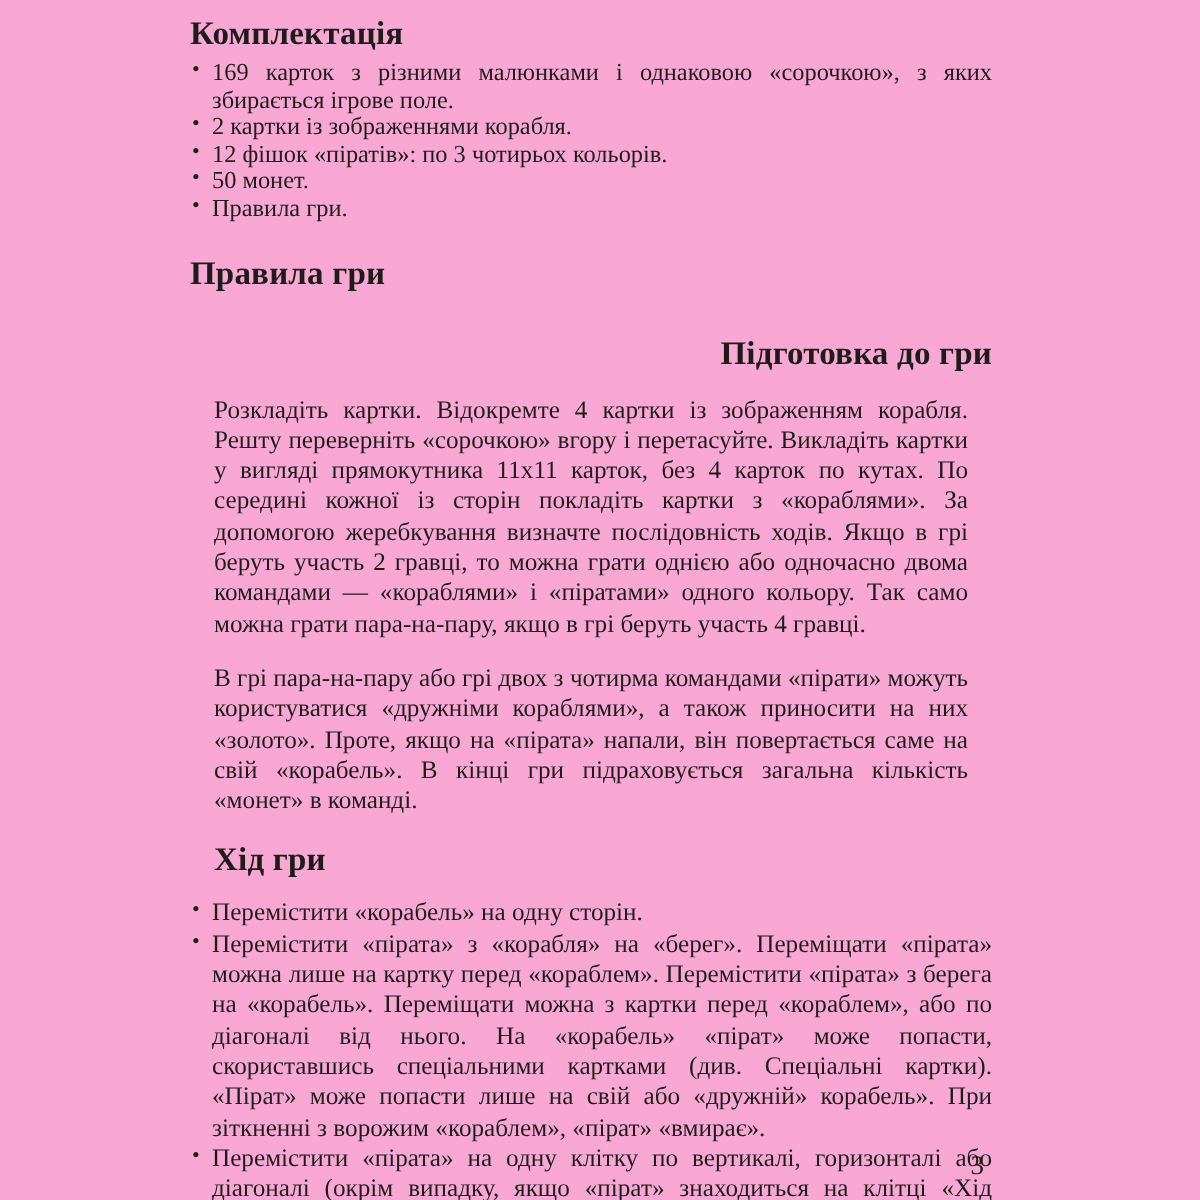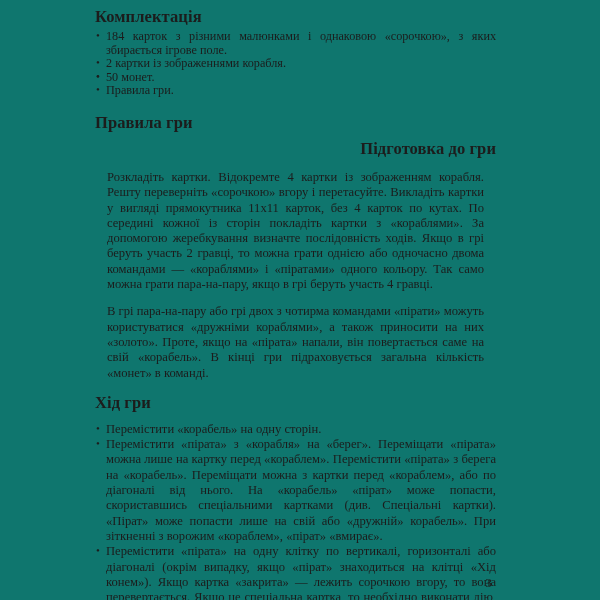--- a/index.html
+++ b/index.html
@@ -6,39 +6,39 @@
   html, body { margin: 0; padding: 0; }
   body {
     width: 600px; height: 600px;
     background: #ffffff;
     font-family: "Liberation Serif", "DejaVu Serif", serif;
     color: #1c1c1c;
   }
   .page {
     position: relative;
     width: 600px; height: 600px;
-    background: #0f766e;
+    background: #f9a8d4;
     overflow: hidden;
   }
   .content {
     position: absolute;
     left: 95px; top: 7px;
     width: 401px;
   }
   .h-main, .h-sub {
     font-weight: bold;
     font-size: 16.5px;
     line-height: 19px;
     margin: 0;
     letter-spacing: 0.1px;
   }
   .h-komplekt { margin: 0 0 4px 0; }
-  .h-pravyla  { margin: 15px 0 7px 0; }
+  .h-pravyla  { margin: 15px 0 21px 0; }
   .h-pidhotovka { margin: 0 0 2px 0; text-align: right; }
-  .h-khid { margin: 12px 0 1px 0; }
+  .h-khid { margin: 12px 0 1px 12px; }
   .body-text {
     font-size: 12.6px;
     line-height: 15.3px;
     text-align: justify;
   }
   p.para { margin: 12px; }
   ul.blist {
     list-style: none;
     margin: 0; padding: 0 0 0 11px;
   }
@@ -67,28 +67,29 @@
 <body>
 
 <div class="page">
   <div class="content">
 
     <h1 class="h-main h-komplekt">Комплектація</h1>
 
     <ul class="blist list-komplekt body-text">
       <li>
         <span class="bullet">•</span>
-        <span>184 карток з різними малюнками і однаковою «сорочкою», з яких збирається ігрове поле.</span>
+        <span>169 карток з різними малюнками і однаковою «сорочкою», з яких збирається ігрове поле.</span>
       </li>
       <li>
         <span class="bullet">•</span>
         <span>2 картки із зображеннями корабля.</span>
       </li>
       <li>
         <span class="bullet">•</span>
+        <span>12 фішок «піратів»: по 3 чотирьох кольорів.</span>
       </li>
       <li>
         <span class="bullet">•</span>
         <span>50 монет.</span>
       </li>
       <li>
         <span class="bullet">•</span>
         <span>Правила гри.</span>
       </li>
     </ul>

